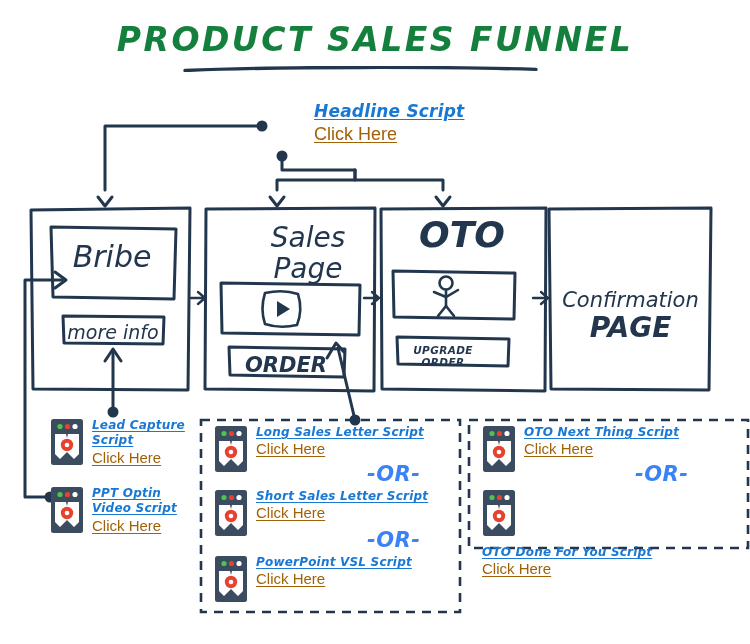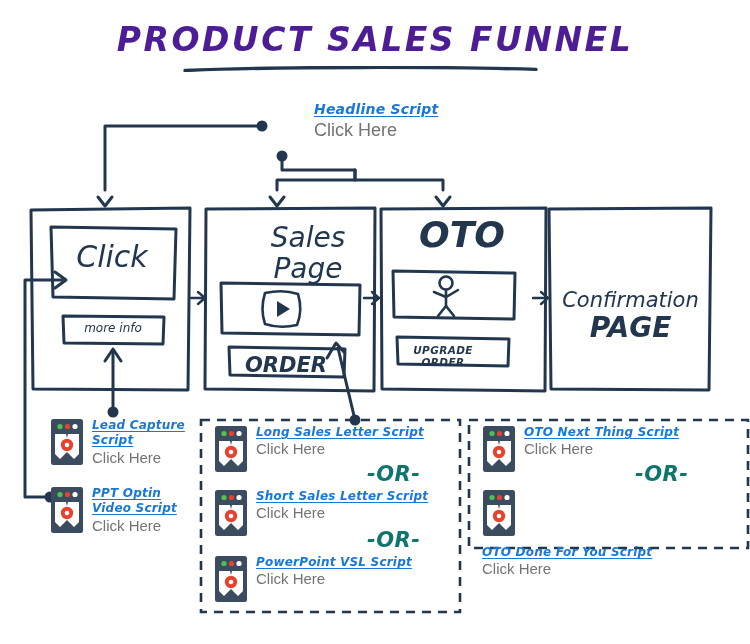--- a/index.html
+++ b/index.html
@@ -22,21 +22,21 @@
     position: absolute;
     left: 0;
     top: 20px;
     width: 750px;
     text-align: center;
     font-family: "DejaVu Sans", sans-serif;
     font-size: 33px;
     font-weight: bold;
     font-style: italic;
     letter-spacing: 2.5px;
-    color: #4c1d95;
+    color: #15803d;
   }
   .title-underline {
     position: absolute;
     left: 183px;
     top: 66px;
     width: 355px;
     height: 6px;
   }
   
   .layer {
@@ -58,21 +58,21 @@
     text-align: center;
     white-space: pre-line;
     line-height: 1.12;
     pointer-events: none;
   }
   .t-bribe   { left: 48px;  top: 240px; width: 128px; font-size: 30px; }
   .t-sales   { left: 228px; top: 222px; width: 160px; font-size: 28px; }
   .t-oto     { left: 392px; top: 215px; width: 140px; font-size: 36px; font-weight: bold; }
   .t-conf    { left: 552px; top: 265px; width: 157px; font-size: 21px; }
   .t-conf .big { font-size: 28px; font-weight: bold; display: block; }
-  .t-moreinfo{ left: 65px;  top: 322px; width: 96px;  font-size: 12px; }
+  .t-moreinfo{ left: 65px;  top: 322px; width: 96px;  font-size: 19px; }
   .t-order   { left: 236px; top: 354px; width: 100px; font-size: 21px; font-weight: bold; }
   .t-upgrade { left: 400px; top: 345px; width: 86px; font-size: 10.5px; font-weight: bold; letter-spacing: .4px;}
 
   
   .linkblock {
     position: absolute;
     display: flex;
     align-items: flex-start;
     gap: 8px;
   }
@@ -88,49 +88,50 @@
     text-underline-offset: 2px;
     letter-spacing: .2px;
     line-height: 1.28;
     white-space: pre-line;
     cursor: pointer;
   }
   .click-here {
     display: block;
     font-family: "Liberation Sans", sans-serif;
     font-size: 15px;
-    color: #737373;
+    color: #a16207;
+    text-decoration: underline;
     text-underline-offset: 2px;
     line-height: 1.25;
     cursor: pointer;
   }
   
   .lb-headline { left: 314px; top: 101px; }
-  .lb-headline .script-title { font-size: 14px; }
+  .lb-headline .script-title { font-size: 17px; }
   .lb-headline .click-here   { font-size: 18px; }
 
   .lb-lead  { left: 50px;  top: 418px; }
   .lb-ppt   { left: 50px;  top: 486px; }
   .lb-long  { left: 214px; top: 425px; }
   .lb-short { left: 214px; top: 489px; gap: 8px; }
   .lb-pvsl  { left: 214px; top: 555px; }
   .lb-oton  { left: 482px; top: 425px; }
   .lb-otod  { left: 482px; top: 489px; flex-direction: column; }
 
   
   .sicon { flex: 0 0 auto; display: block; }
 
   
   .orlabel {
     position: absolute;
     font-family: "DejaVu Sans", sans-serif;
     font-style: italic;
     font-weight: bold;
     font-size: 21px;
-    color: #0f766e;
+    color: #3b82f6;
     letter-spacing: .5px;
   }
   .or-1 { left: 367px; top: 462px; }
   .or-2 { left: 367px; top: 528px; }
   .or-3 { left: 635px; top: 462px; }
 </style>
 </head>
 <body>
 
 <div id="canvas">
@@ -213,21 +214,21 @@
       <path d="M434,292 L446,297 L458,290"></path>
       <path d="M446,306 L438,316 M446,306 L454,316"></path>
     </g>
   </svg>
 
   <svg class="layer" viewBox="0 0 750 644">
     <rect x="201" y="420" width="259" height="192" fill="none" stroke="#22364d" stroke-width="2.6" stroke-dasharray="9 7"></rect>
     <rect x="469" y="420" width="279" height="128" fill="none" stroke="#22364d" stroke-width="2.6" stroke-dasharray="9 7"></rect>
   </svg>
 
-  <div class="boxtext t-bribe">Click</div>
+  <div class="boxtext t-bribe">Bribe</div>
   <div class="boxtext t-sales">Sales
 Page</div>
   <div class="boxtext t-oto">OTO</div>
   <div class="boxtext t-conf">
     <span>Confirmation</span>
     <span class="big">PAGE</span>
   </div>
   <div class="boxtext t-moreinfo">more info</div>
   <div class="boxtext t-order">ORDER</div>
   <div class="boxtext t-upgrade">UPGRADE ORDER</div>

